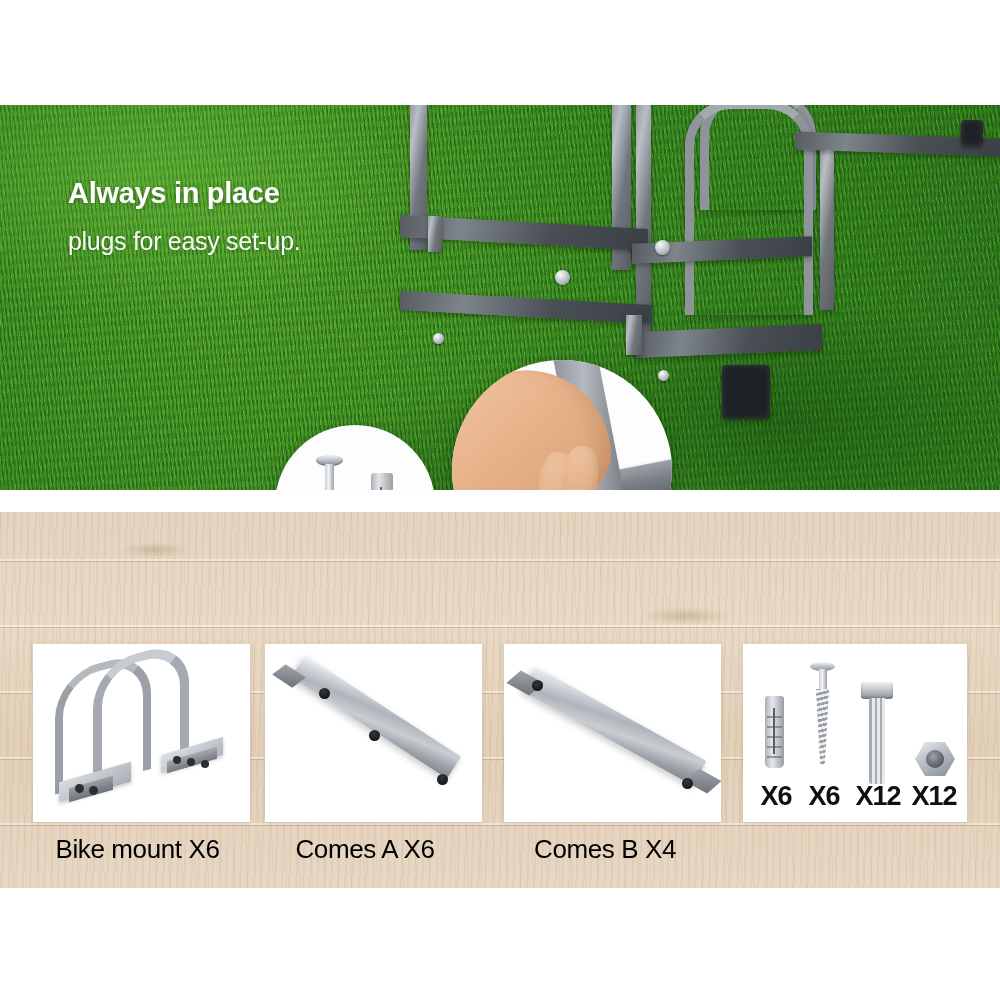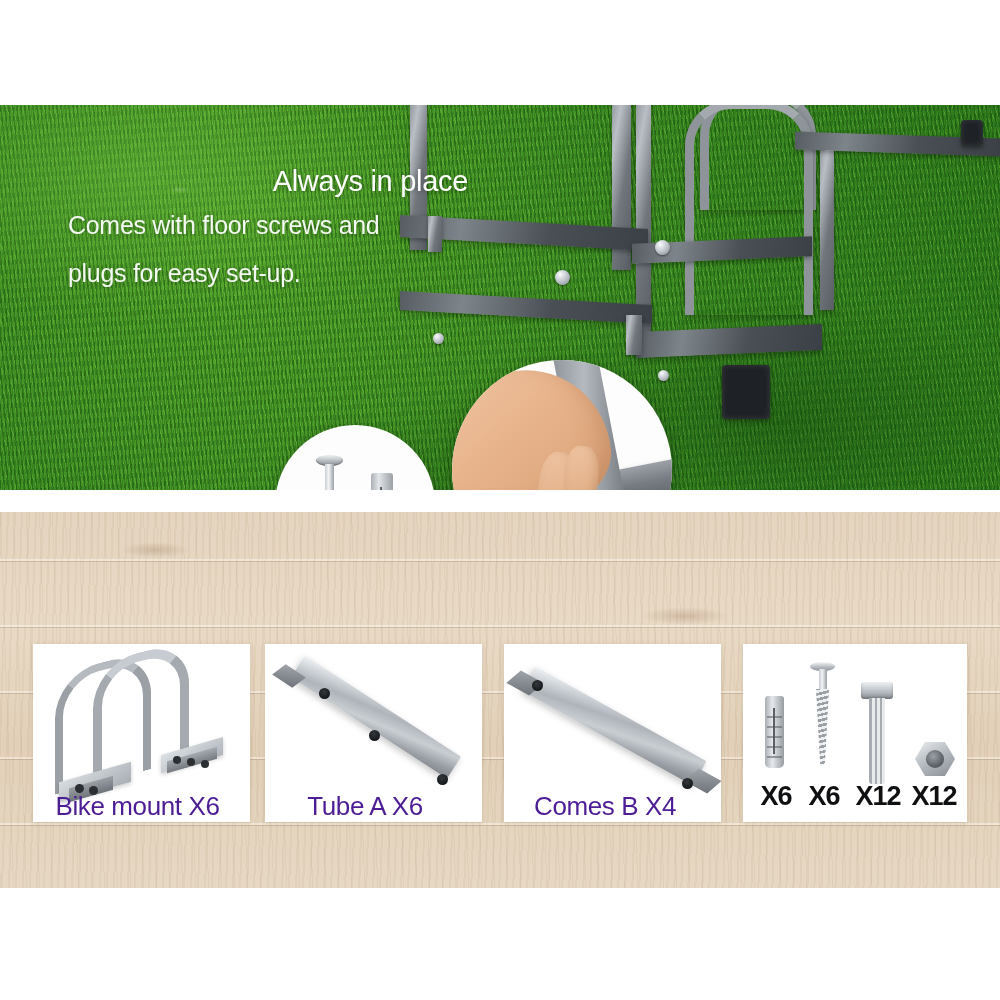--- a/index.html
+++ b/index.html
@@ -60,22 +60,22 @@
     box-shadow:inset 0 0 6px rgba(255,255,255,.12), 0 2px 4px rgba(0,0,0,.4);
   }
 
   
   .hero-copy { position:absolute; left:68px; top:50px; width:400px; }
   .hero-title {
     font-size:62px; font-weight:700; color:#ffffff; line-height:1;
     letter-spacing:-1.5px; text-shadow:0 2px 7px rgba(0,0,0,.30);
   }
   .hero-sub {
-    margin-top:10px; font-size:29px; font-weight:400; color:#ffffff;
-    letter-spacing:-.3px; text-shadow:0 1px 5px rgba(0,0,0,.30);text-align:right;
+    margin-top:22px; font-size:29px; font-weight:700; color:#ffffff;
+    letter-spacing:-.3px; text-shadow:0 1px 5px rgba(0,0,0,.30);
   }
   .hero-body {
     margin-top:12px; font-size:25px; font-weight:400; color:#f4f8f2;
     line-height:1.27; letter-spacing:-.3px; text-shadow:0 1px 5px rgba(0,0,0,.30);
   }
 
   
   .circle {
     position:absolute; border-radius:50%; background:#fdfdfd; overflow:hidden;
     box-shadow:0 3px 14px rgba(0,0,0,.28);
@@ -175,22 +175,22 @@
     position:absolute; top:0; height:178px; background:#ffffff;
     box-shadow:0 1px 5px rgba(120,95,70,.20);
     overflow:hidden;
   }
   #card-bike  { left:0px;   width:217px; }
   #card-tubea { left:232px; width:217px; }
   #card-tubeb { left:471px; width:217px; }
   #card-kit   { left:710px; width:224px; }
 
   .card-label {
-    position:absolute; top:791px; text-align:center;
-    font-size:26px; font-weight:400; color:#4c1d95; letter-spacing:-.4px;
+    position:absolute; top:834px; text-align:center;
+    font-size:26px; font-weight:400; color:#000000; letter-spacing:-.4px;
     z-index:5;
   }
   #label-bike  { left:10px;  width:255px; }
   #label-tubea { left:250px; width:230px; }
   #label-tubeb { left:490px; width:230px; }
   #label-kit   { left:728px; width:240px; }
 
   
   .bm { position:absolute; left:0; top:0; width:217px; height:178px; }
 
@@ -288,21 +288,20 @@
       <div class="rk-bolt" style="left:255px; top:140px;"></div>
       <div class="rk-bolt sm" style="left:33px;  top:233px;"></div>
       <div class="rk-bolt sm" style="left:258px; top:270px;"></div>
 
       <div class="rk-cap" style="left:322px; top:265px; width:48px; height:54px;"></div>
       <div class="rk-cap" style="left:561px; top:20px;  width:22px; height:26px;"></div>
     </div>
 
     <div class="hero-copy">
       <div class="hero-sub">Always in place</div>
-      <div class="hero-body">Comes with floor screws and</div>
       <div class="hero-body" style="margin-top:16px">plugs for easy set-up.</div>
     </div>
 
     <div class="circle" id="circle-screws">
       <div class="c1-screw">
         <div class="head"></div>
           <div class="shank"></div>
       </div>
       <div class="c1-plug">
         <div class="body"></div>
@@ -418,16 +417,16 @@
 
         <div class="hw hw-nut" style="left:172px; top:98px;">
           <div class="hole"></div>
         </div>
         <div class="kit-qty" style="left:160px; width:62px;">X12</div>
       </div>
     </div>
   </div>
 
   <div class="card-label" id="label-bike">Bike mount X6</div>
-  <div class="card-label" id="label-tubea">Tube A X6</div>
+  <div class="card-label" id="label-tubea">Comes A X6</div>
   <div class="card-label" id="label-tubeb">Comes B X4</div>
 
 </div>
 
 </body></html>

